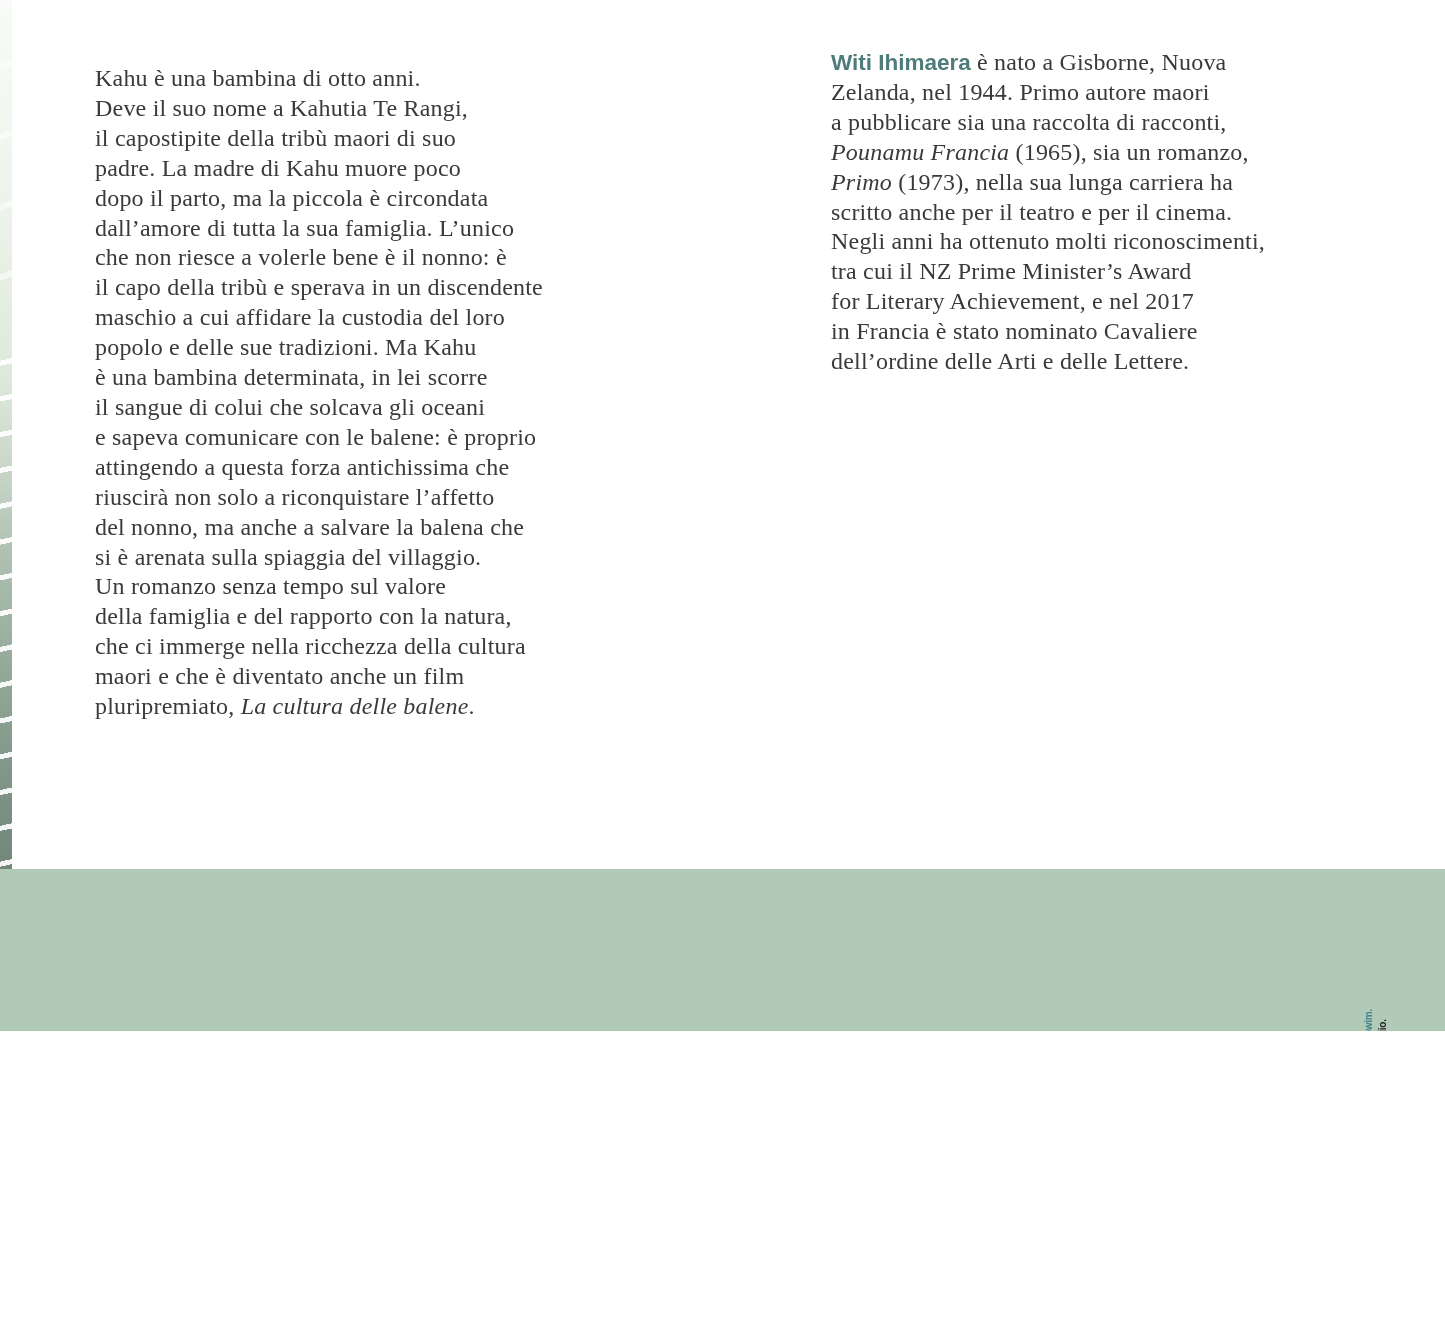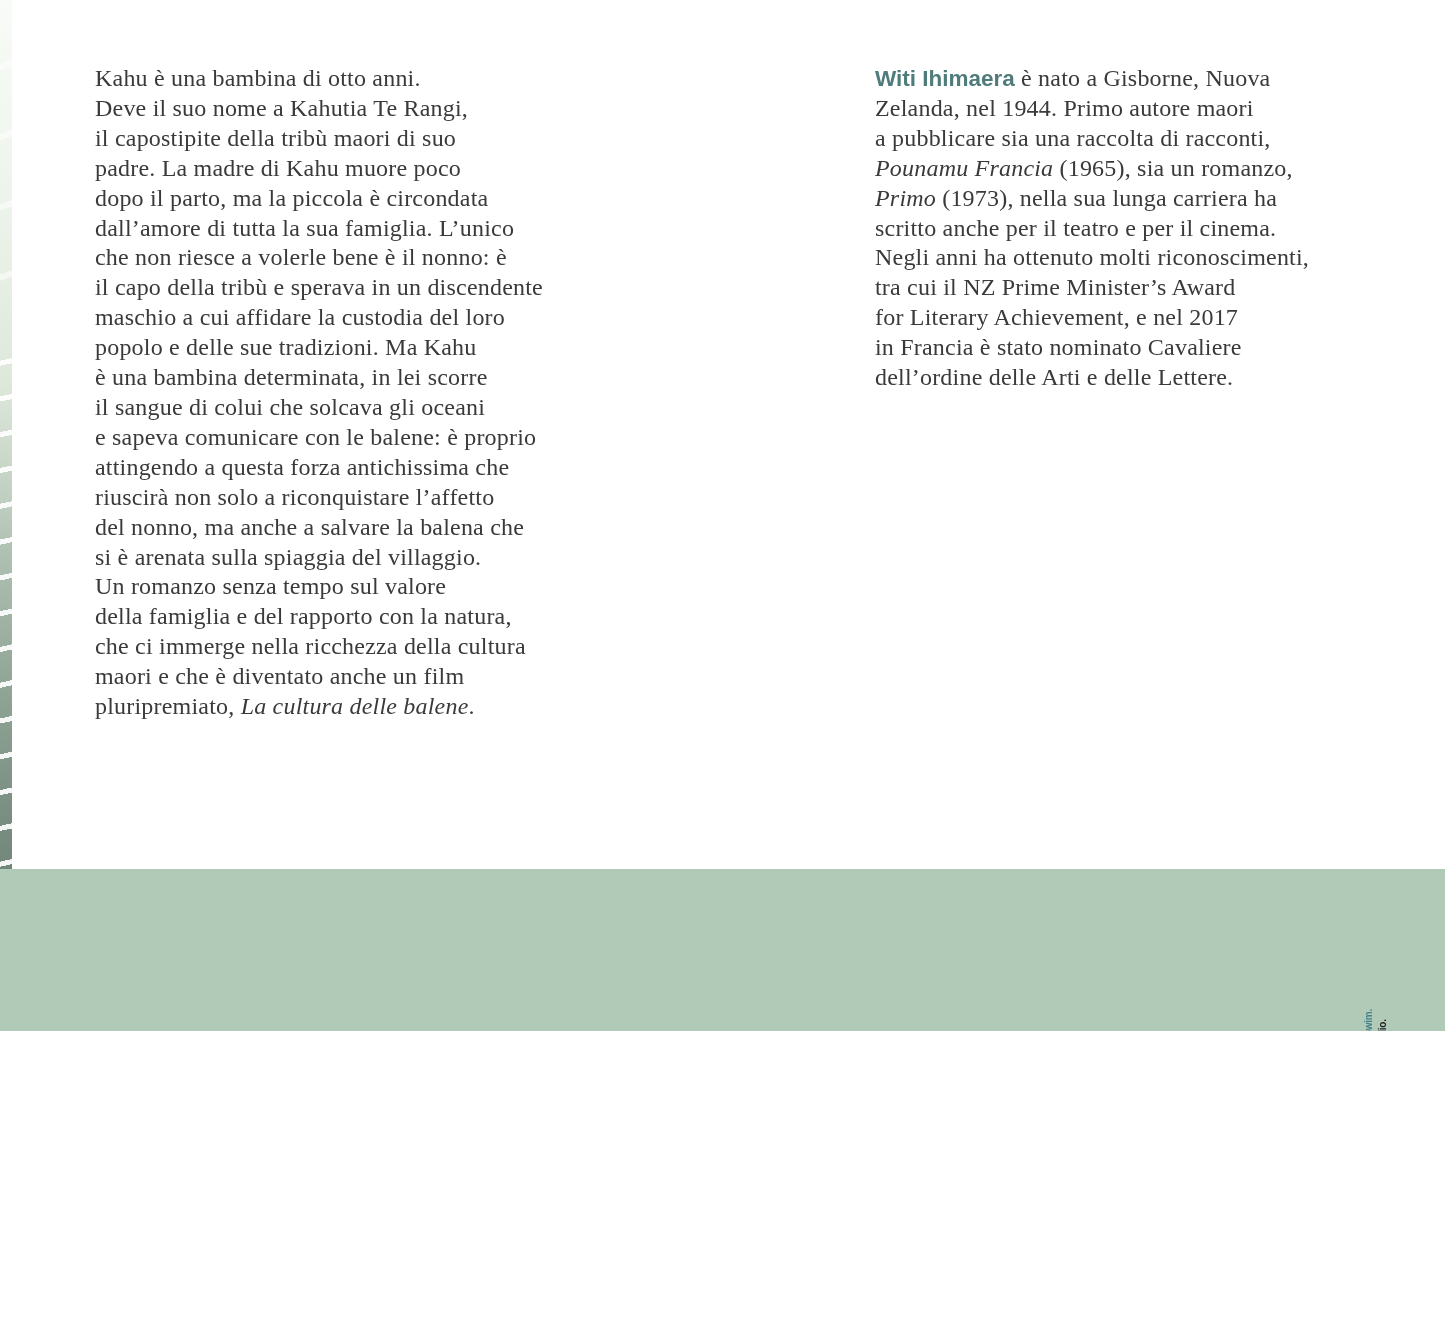--- a/index.html
+++ b/index.html
@@ -33,21 +33,21 @@
   }
   
   .col{
     position:absolute;
     font-size:24px;line-height:29.9px;
     color:#3a3a3a;
     letter-spacing:.2px;
     white-space:pre-line;
   }
   .col-left{left:95px;top:64px;width:660px;}
-  .col-right{left:831px;top:64px;width:560px;margin-left:44px;}
+  .col-right{left:831px;top:48px;width:560px;}
   .run-normal{}
   .run-italic{font-style:italic;}
   .run-author{
     font-family:"Liberation Sans",sans-serif;
     font-weight:bold;font-size:22.5px;letter-spacing:0;
   }
   
   .credits{
     position:absolute;left:1196px;top:1078px;width:360px;height:28px;
     transform:rotate(-90deg);

